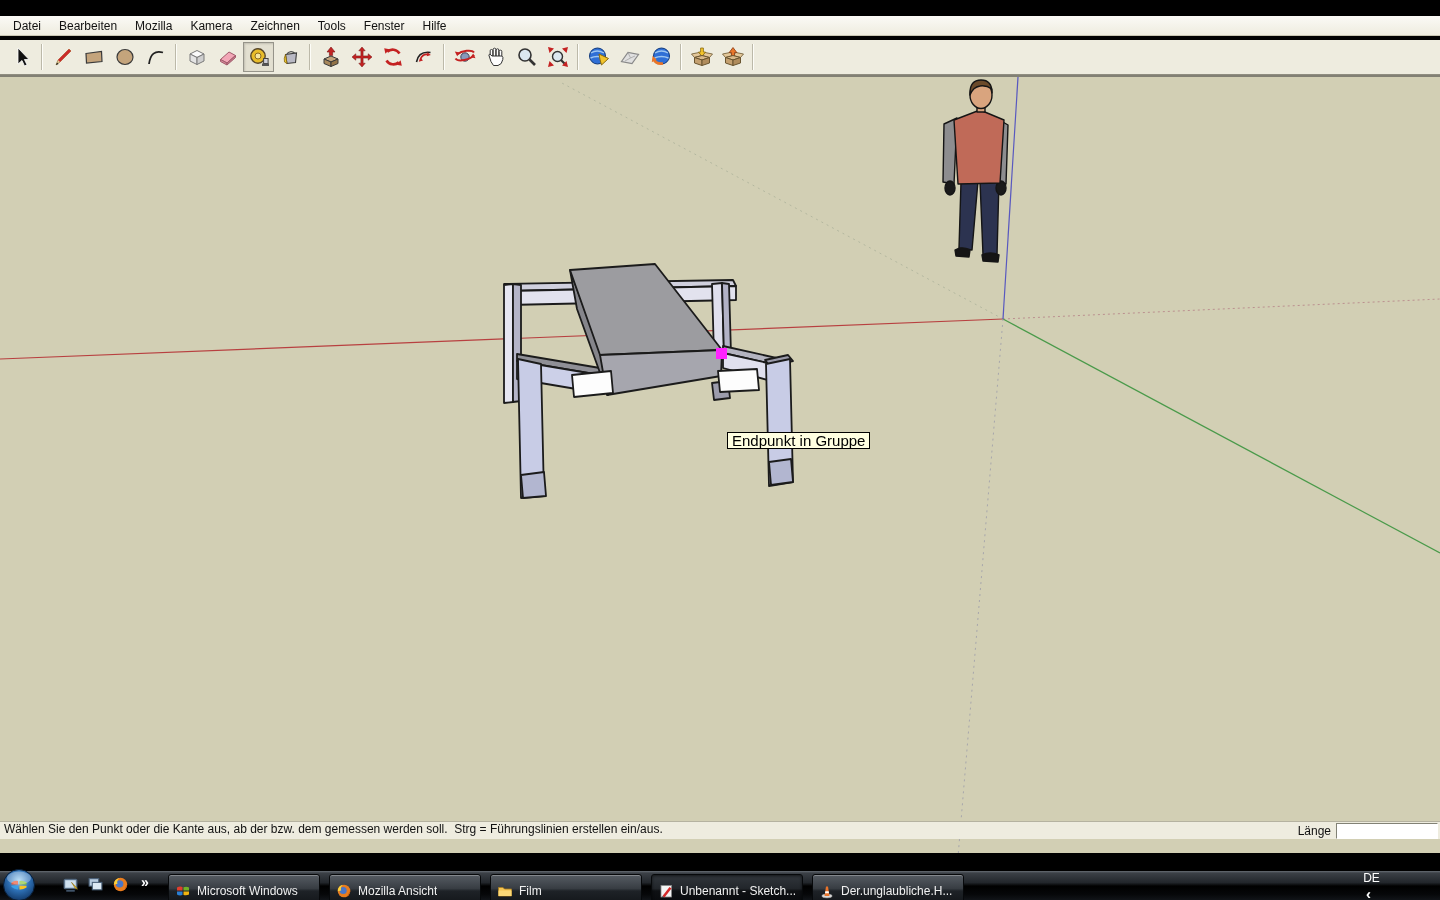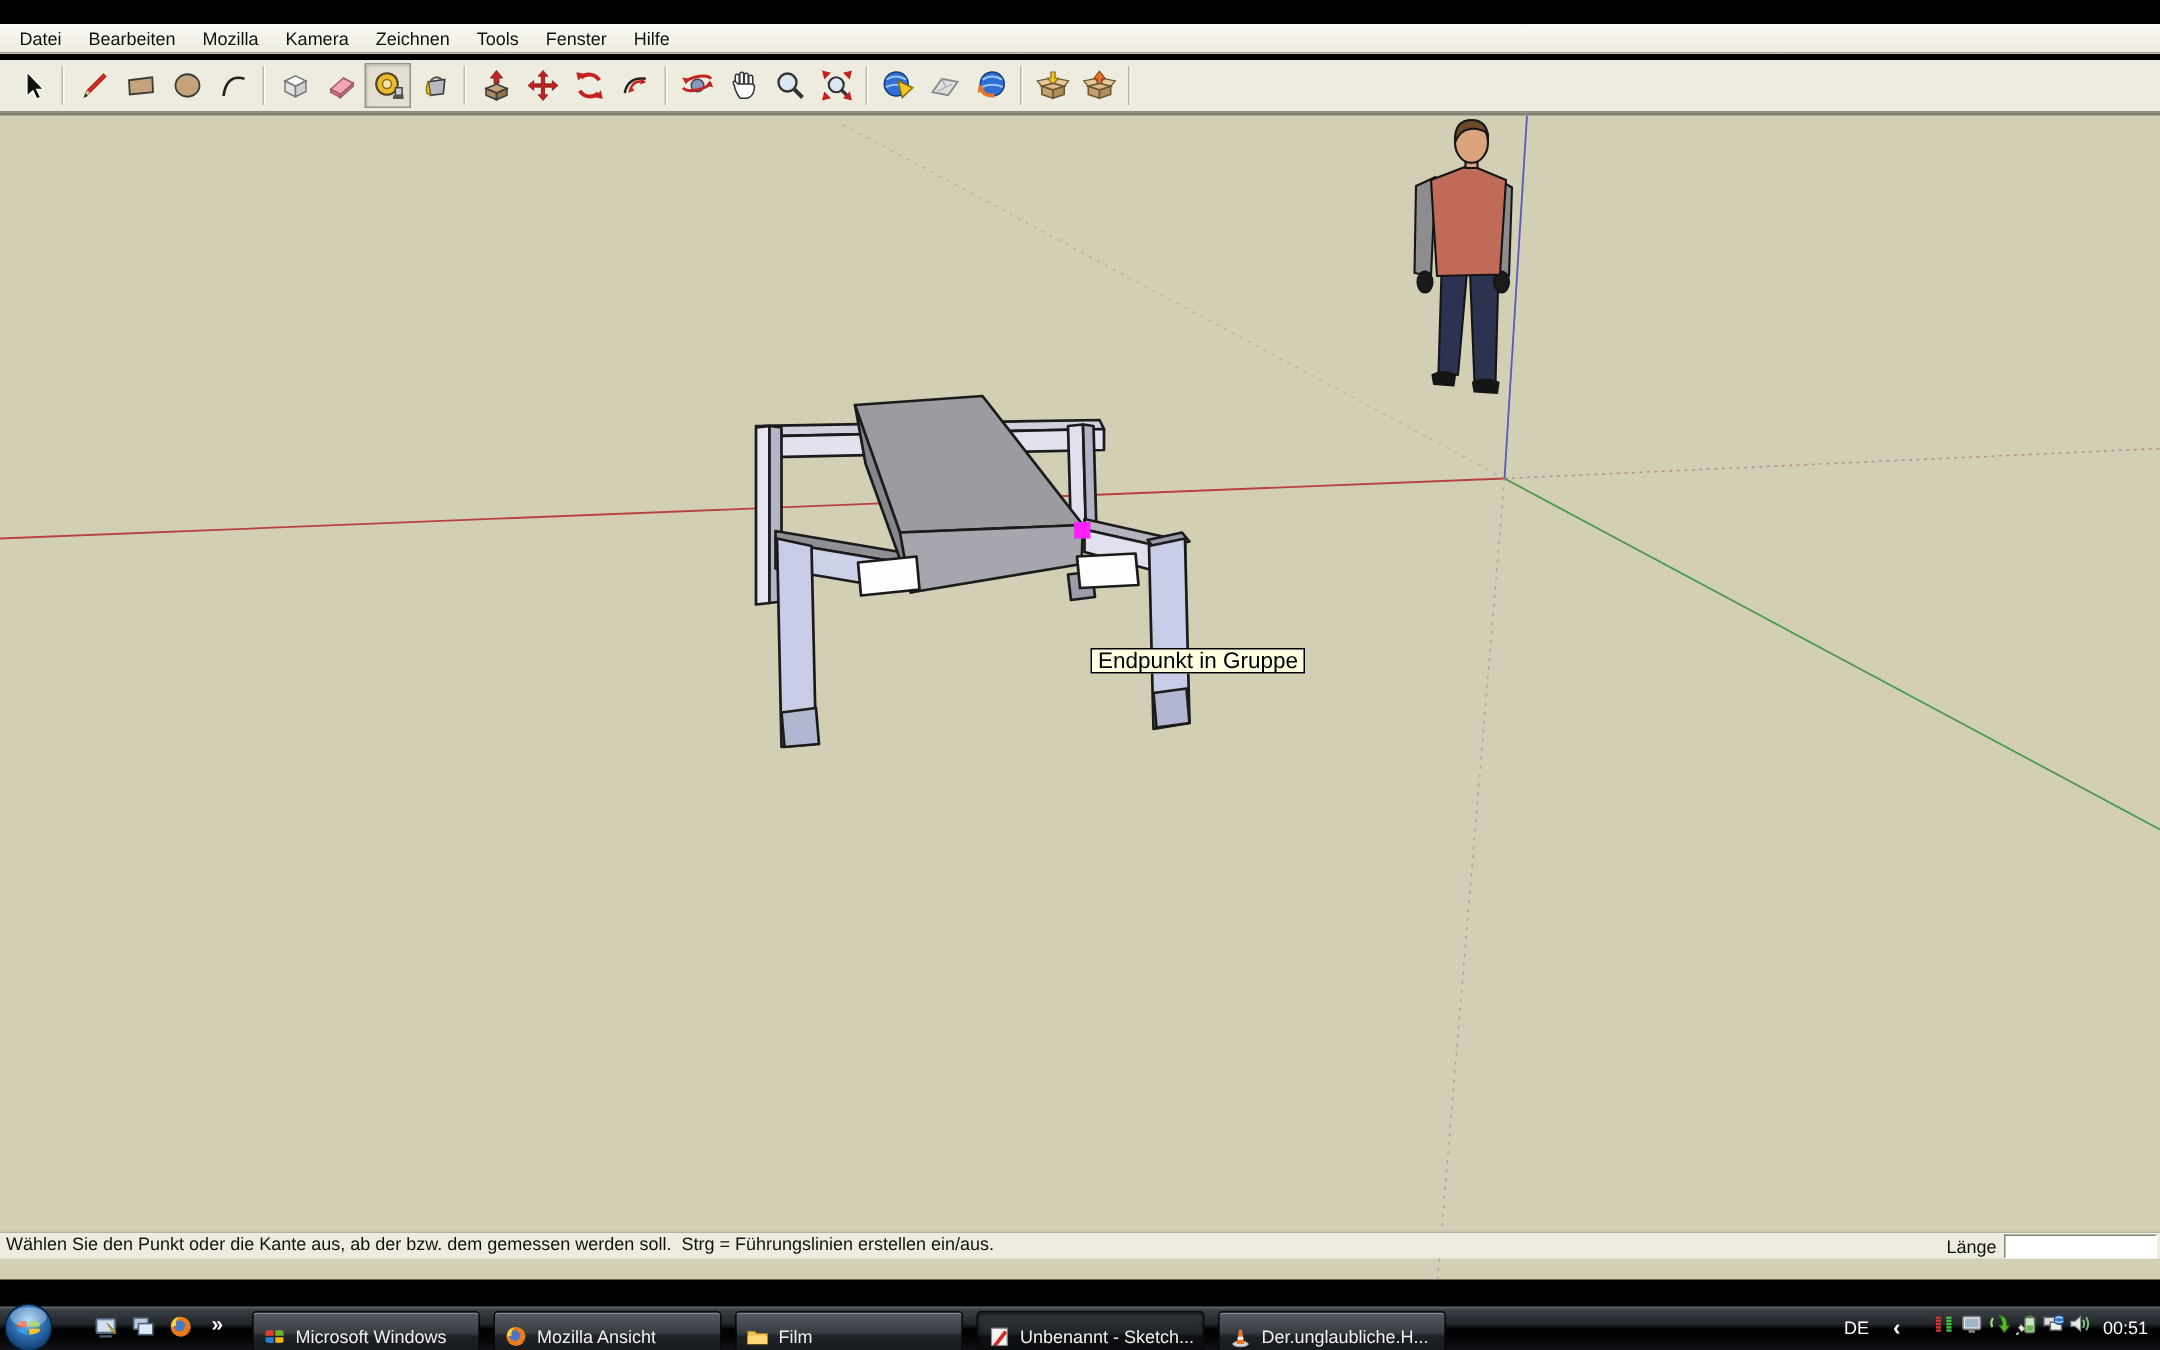--- a/index.html
+++ b/index.html
@@ -66,21 +66,21 @@
   .tasks { position:absolute; left:168px; top:3px; display:flex; gap:9px; }
   .task-btn { width:152px; height:23px; border:1px solid #07090b; border-radius:3px;
     background:linear-gradient(180deg,#565c63 0%,#383d43 42%,#1e2227 50%,#101316 100%);
     box-shadow:inset 0 1px 0 rgba(255,255,255,.28);
     display:flex; align-items:center; padding:16px 6px; overflow:hidden; }
   .task-btn.active {
     background:linear-gradient(180deg,#31363c 0%,#22262b 42%,#0e1013 50%,#07090b 100%);
     box-shadow:inset 0 1px 3px rgba(0,0,0,.6); }
   .task-btn .ticon { width:16px; height:16px; flex:0 0 16px; margin-right:6px; }
   .task-btn .tlabel { color:#f0f0f0; font-size:12px; white-space:nowrap; overflow:hidden; }
-  .tray { position:absolute; right:4px; top:0; height:28px; display:flex; align-items:center; }
+  .tray { position:absolute; right:4px; top:0; height:28px; display:flex; align-items:center;flex-direction:column; }
   .lang { color:#fff; font-size:12px; margin-right:16px; }
   .tray-chevron { color:#fff; font-size:15px; font-weight:bold; margin-right:22px; }
   .tray-icons { display:flex; gap:3px; align-items:center; margin-right:8px; }
   .tray-icon { width:15px; height:15px; }
   .clock { color:#fff; font-size:12px; margin-right:4px; }
 </style>
 </head>
 <body>
 
 <div id="app">

